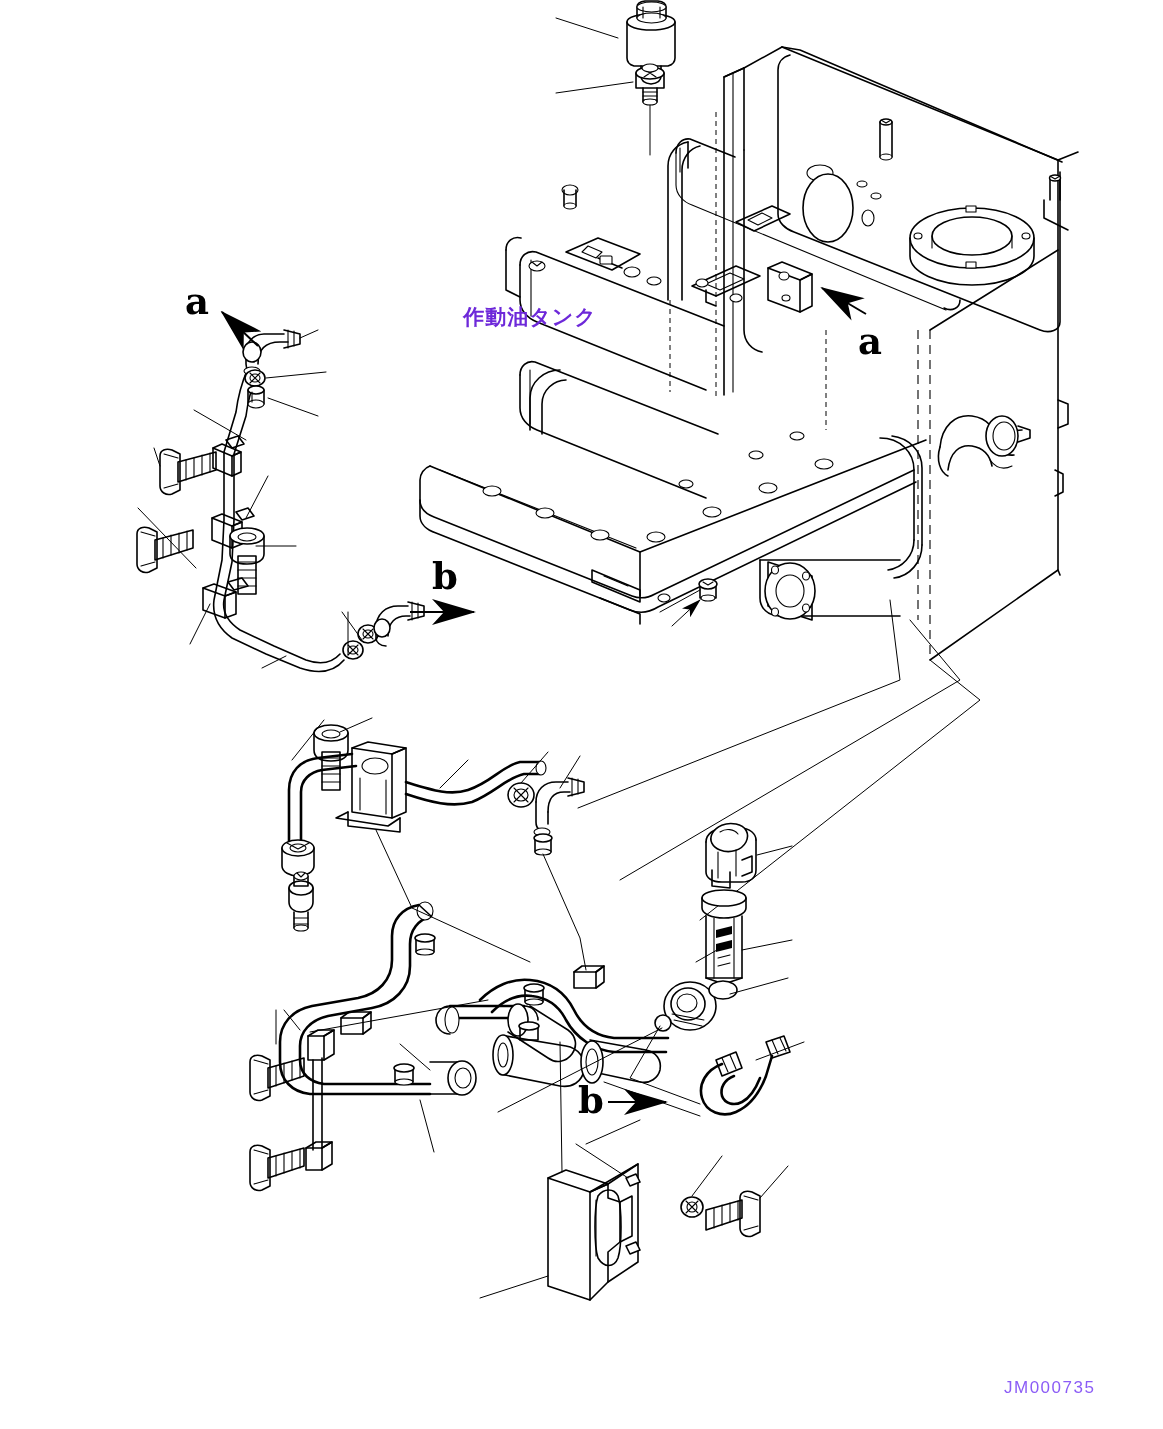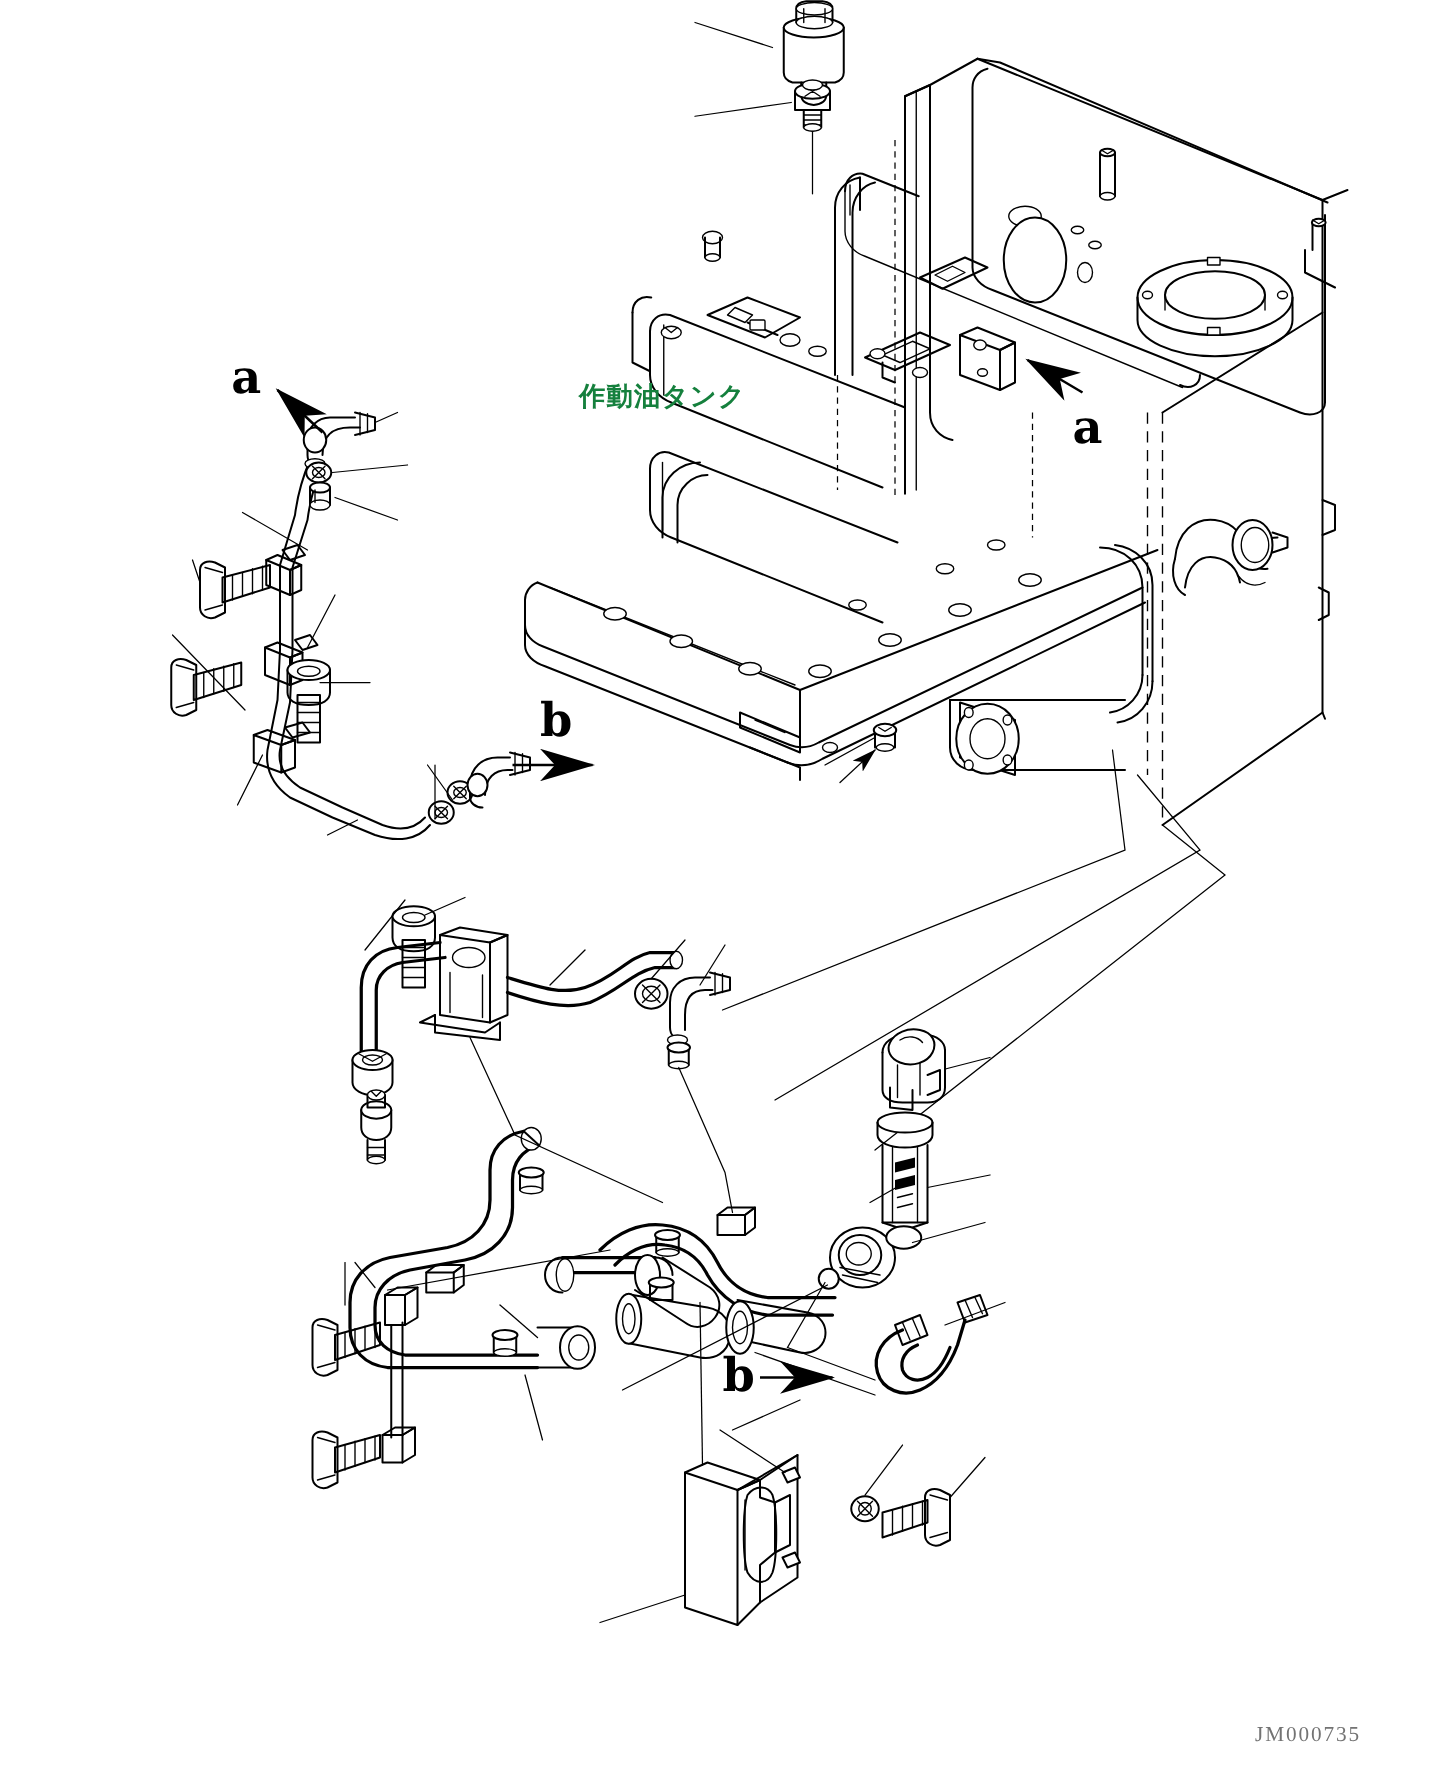--- a/index.html
+++ b/index.html
@@ -16,44 +16,44 @@
     font-family:"DejaVu Serif","Liberation Serif",serif;
     font-weight:700;
     font-size:37px;
     line-height:1;
     color:#000;
   }
 
   .tank-label{
     position:absolute;
     text-align:center;
-    color:#15803d;
+    color:#6d28d9;
     line-height:1.18;
   }
   .tank-label .jp{
     font-family:"DejaVu Sans","Liberation Sans",sans-serif;
     font-size:21px;
     font-weight:700;
     letter-spacing:1px;
     display:block;
   }
   .tank-label .en{
     font-family:"DejaVu Sans Mono","Liberation Mono",monospace;
     font-size:21px;
     font-weight:700;
     letter-spacing:2px;
     display:block;
   }
 
   .sheet-id{
     position:absolute;
-    font-family:Liberation Serif, serif;
+    font-family:Liberation Sans, sans-serif;
     font-size:17px;
     letter-spacing:1.5px;
-    color:#737373;
+    color:#8b5cf6;
   }
 </style>
 </head>
 <body>
 
 <div id="sheet">
 
   <svg id="art" width="1163" height="1429" viewBox="0 0 1163 1429" xmlns="http://www.w3.org/2000/svg">
     <defs>
       <style>

